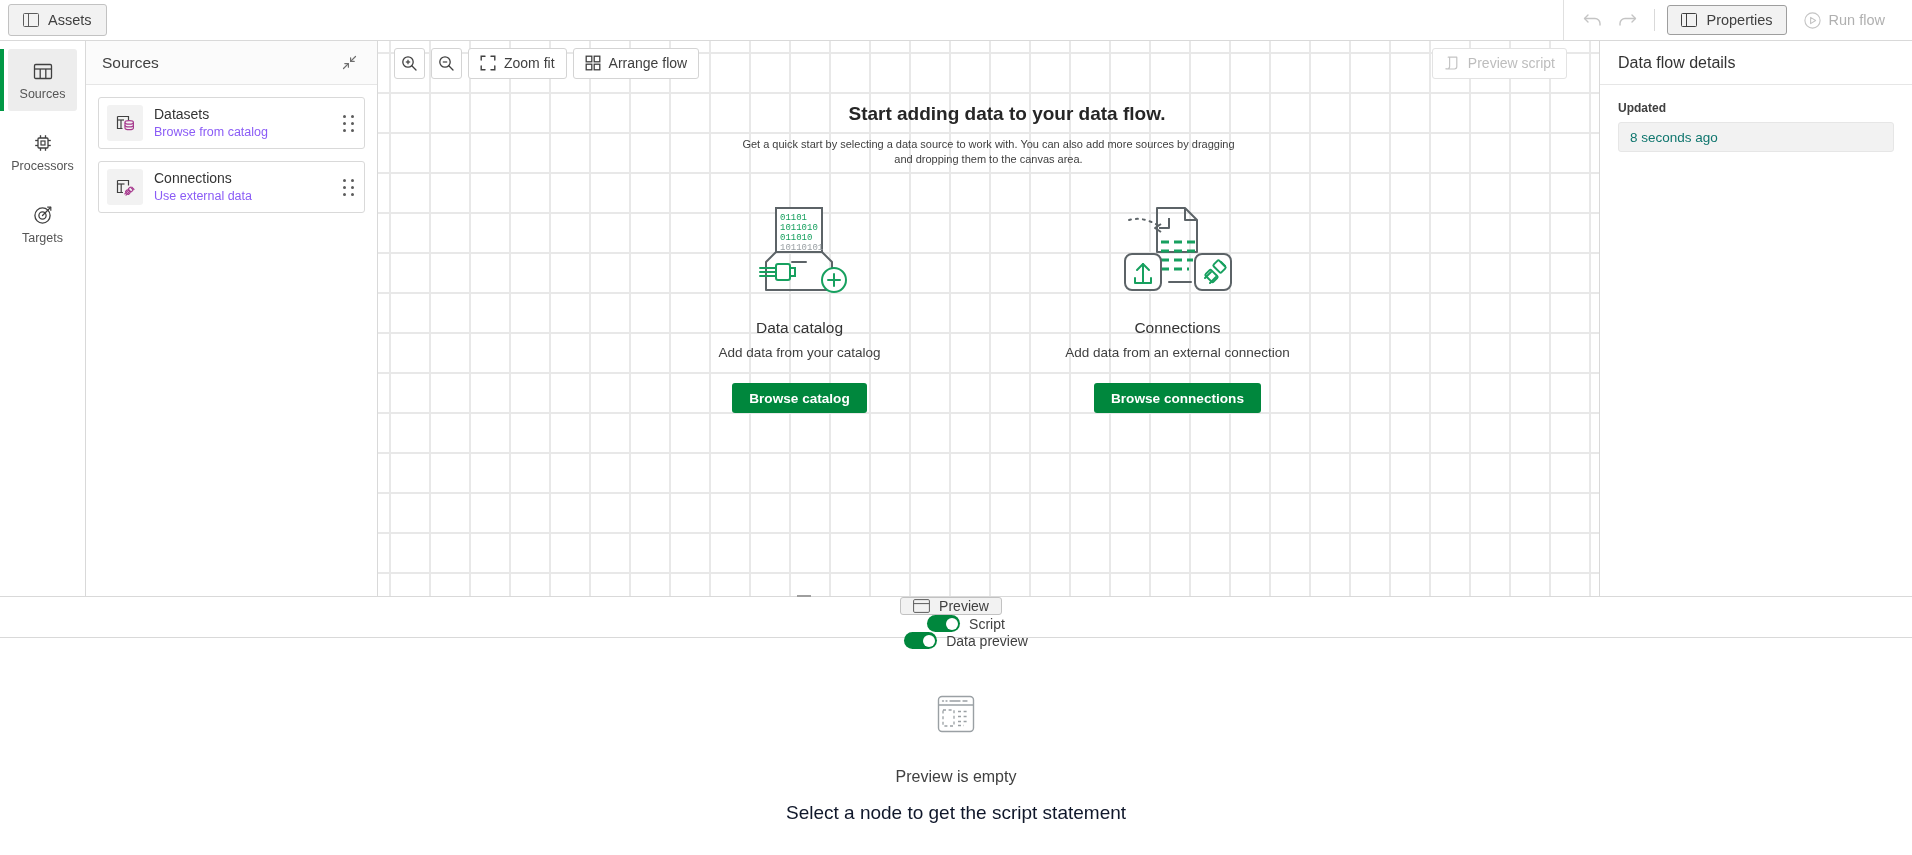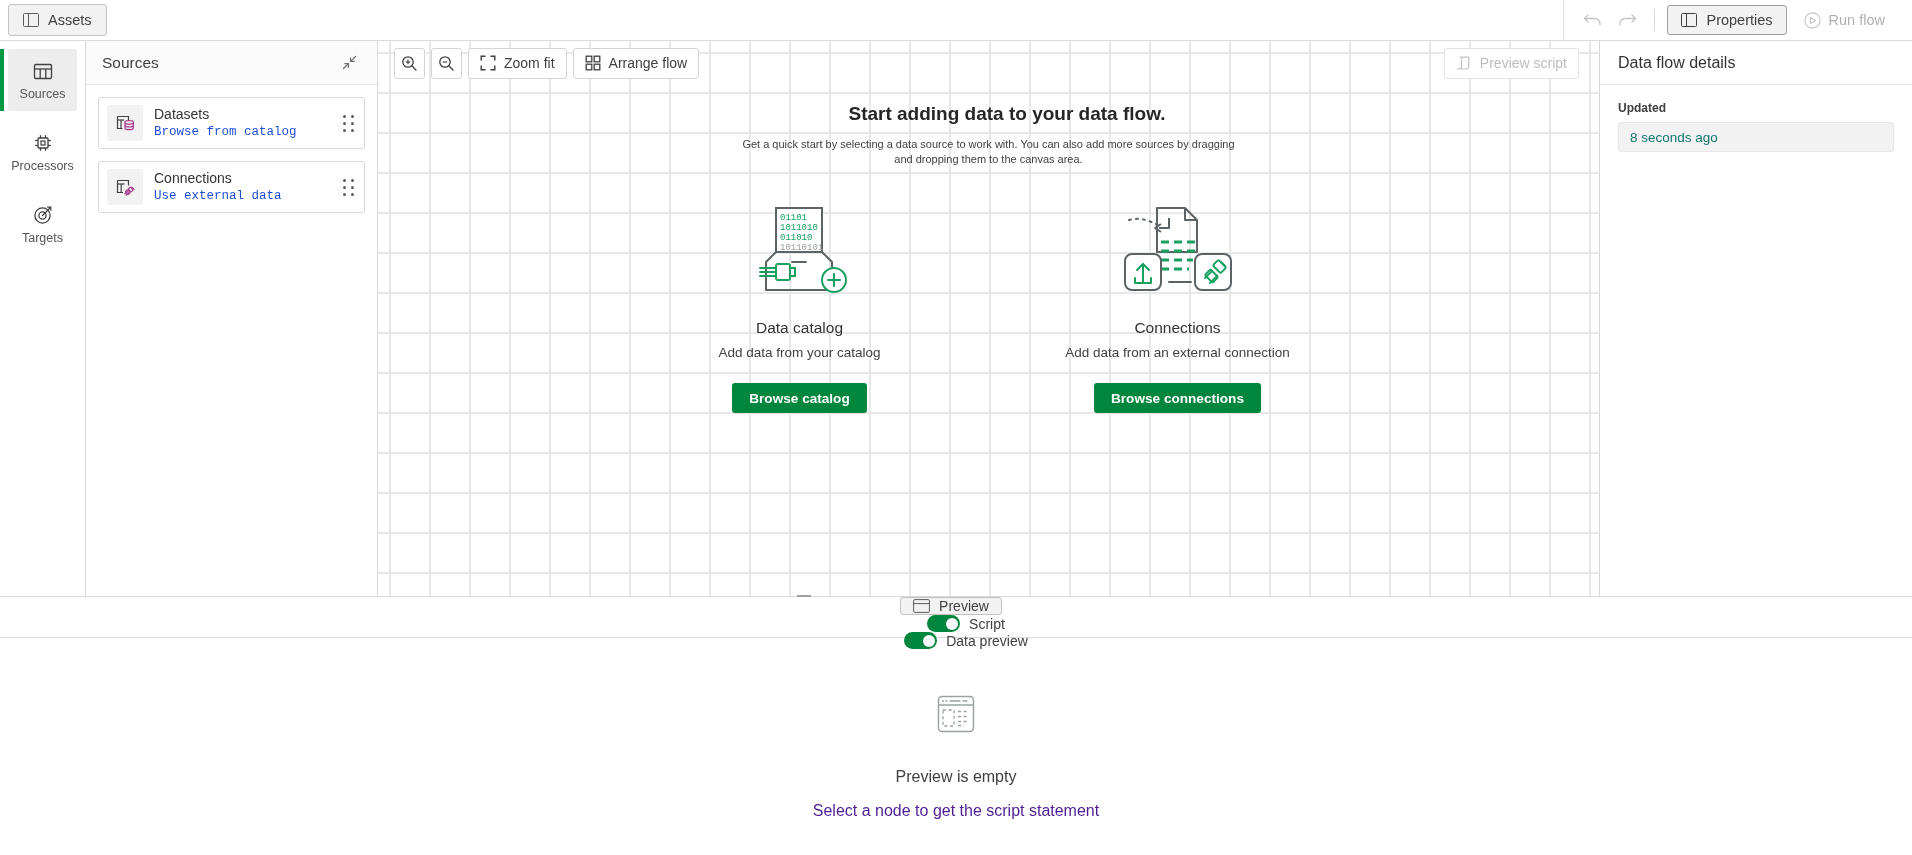--- a/index.html
+++ b/index.html
@@ -128,42 +128,42 @@
     cursor: grab;
   }
   .source-icon-box {
     width: 36px; height: 36px; flex: 0 0 36px;
     background: #f2f2f2; border-radius: 3px;
     display: flex; align-items: center; justify-content: center;
     margin-right: 11px;
   }
   .source-text { flex: 1; min-width: 0; }
   .source-name { font-size: 14px; color: #333; line-height: 1.25; }
-  .source-sub { font-size: 12.5px; color: #1d4ed8; line-height: 1.3; font-family: Liberation Mono, monospace; }
+  .source-sub { font-size: 12.5px; color: #8b5cf6; line-height: 1.3; }
   .drag-dots {
     width: 20px; height: 24px;
     display: grid; grid-template-columns: 3px 3px; grid-template-rows: 3px 3px 3px;
     gap: 4px 5px; align-content: center; justify-content: center;
     cursor: grab;
   }
   .drag-dots i { display: block; width: 3px; height: 3px; background: #5c5c5c; border-radius: 50%; }
 
   
   .canvas-wrap {
     flex: 1; min-width: 0;
     display: flex; flex-direction: column;
     border-right: 1px solid #d9d9d9;
     position: relative;
   }
   .canvas-toolbar {
     height: 44px; flex: 0 0 44px;
     display: flex; align-items: center;
     padding: 0 16px;
     gap: 6px;
-    position: absolute; top: 0; left: 0; right: 4px;
+    position: absolute; top: 0; left: 0; right: 16px;
     z-index: 5;
   }
   .tool-btn {
     height: 31px;
     display: flex; align-items: center; gap: 8px;
     padding: 0 11px;
     border: 1px solid #d4d4d4; border-radius: 3px;
     background: #fff;
     font-size: 14px; color: #404040;
     cursor: pointer; white-space: nowrap;
@@ -286,21 +286,21 @@
 
   .preview-area {
     height: 257px;
     display: flex; flex-direction: column;
     align-items: center; justify-content: flex-start;
     padding-top: 52px;
     background: #fff;
   }
   .preview-illu { margin-bottom: 30px; }
   .preview-title { font-size: 16px; color: #404040; margin-bottom: 16px; }
-  .preview-sub { font-size: 16px; color: #4c1d95; }
+  .preview-sub { font-size: 19px; color: #0f172a; }
 
   svg { display: block; }
 </style>
 </head>
 <body>
 
 <div class="topbar">
   <button class="assets-btn">
     <span>
       <svg width="16" height="14" viewBox="0 0 16 14">

